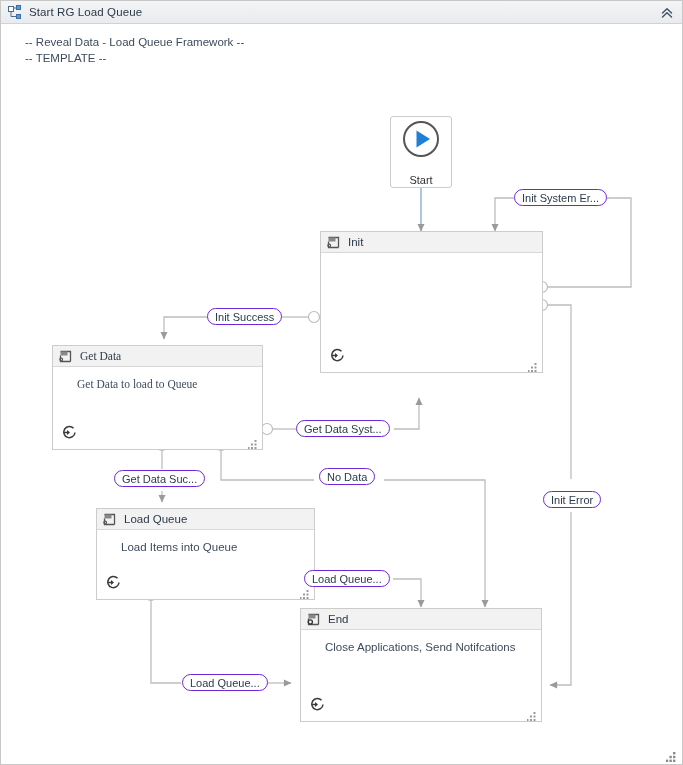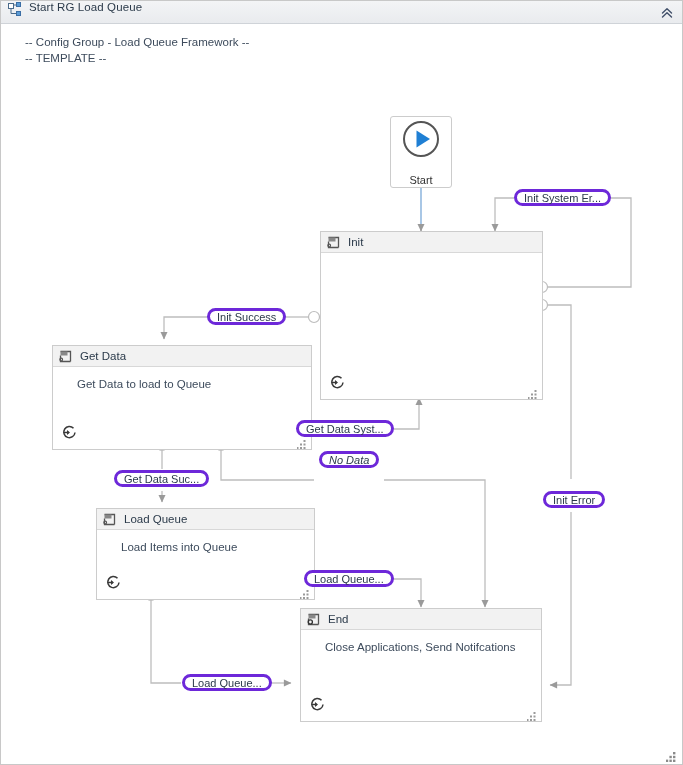--- a/index.html
+++ b/index.html
@@ -25,20 +25,21 @@
   
   .titlebar {
     position: absolute;
     left: 0; top: 0;
     width: 681px;
     height: 23px;
     background: linear-gradient(to bottom, #f3f4f6 0%, #e9ebee 100%);
     border-bottom: 1px solid #cfd3d8;
     box-sizing: border-box;
     display: flex;
+    align-items: center;
   }
   .title-icon {
     width: 16px; height: 16px;
     margin-left: 6px; margin-right: 6px;
     flex: 0 0 auto;
   }
   .title-text {
     font-size: 11.5px;
     color: #2b3a4a;
     letter-spacing: 0.1px;
@@ -144,21 +145,21 @@
     position: absolute;
     right: 6px; bottom: 6px;
     width: 10px; height: 10px;
   }
 
   
   .wire-label {
     position: absolute;
     height: 17px;
     background: #ffffff;
-    border: 3px solid #6d28d9;
+    border: 1px solid #6d28d9;
     border-radius: 9px;
     box-sizing: border-box;
     display: flex;
     align-items: center;
     justify-content: center;
     padding: 0 7px;
     font-size: 11px;
     color: #2b3a4a;
     white-space: nowrap;
     cursor: pointer;
@@ -185,21 +186,21 @@
     <span class="collapse-btn">
       <svg width="14" height="14" viewBox="0 0 14 14">
         <path d="M2.5 7 L7 2.8 L11.5 7" fill="none" stroke="#42506a" stroke-width="1.4" stroke-linecap="round" stroke-linejoin="round"></path>
         <path d="M2.5 11 L7 6.8 L11.5 11" fill="none" stroke="#42506a" stroke-width="1.4" stroke-linecap="round" stroke-linejoin="round"></path>
       </svg>
     </span>
   </div>
 
   <div class="canvas">
 
-    <div class="annotation">-- Config Group - Load Queue Framework --
+    <div class="annotation">-- Reveal Data - Load Queue Framework --
 -- TEMPLATE --</div>
 
     <svg class="wires" viewBox="0 0 681 740">
       <defs>
         <marker id="arrow" markerWidth="9" markerHeight="9" refX="7.6" refY="4.5" orient="auto" markerUnits="userSpaceOnUse">
           <path d="M0.5,1 L8,4.5 L0.5,8 z" fill="#9a9a9a"></path>
         </marker>
       </defs>
       <g fill="none" stroke="#bdbdbd" stroke-width="1.3">
 
@@ -247,21 +248,21 @@
     <div class="start-node" style="left:389px; top:92px;">
       <span>
         <svg width="40" height="40" viewBox="0 0 40 40">
           <circle cx="20" cy="20" r="17" fill="#ffffff" stroke="#555555" stroke-width="2"></circle>
           <path d="M15.5,11.5 L29,20 L15.5,28.5 z" fill="#1f7fd4"></path>
         </svg>
       </span>
       <span class="start-label">Start</span>
     </div>
 
-    <div class="node" style="left:319px; top:207px; width:223px; height:169px;">
+    <div class="node" style="left:319px; top:207px; width:223px; height:142px;">
       <div class="node-header">
         <span class="node-header-icon">
           <svg width="15" height="15" viewBox="0 0 15 15">
             <path d="M2.5,2.5 L12.5,2.5 L12.5,12.5" fill="none" stroke="#555555" stroke-width="1.3"></path>
             <rect x="2.5" y="2.5" width="7" height="4" fill="#888888"></rect>
             <path d="M2.5,6.5 L2.5,12.5 L12.5,12.5" fill="none" stroke="#555555" stroke-width="1.3"></path>
             <circle cx="3.2" cy="10.5" r="1.4" fill="none" stroke="#555555" stroke-width="1.1"></circle>
           </svg>
         </span>
         <span class="node-title">Init</span>
@@ -280,21 +281,21 @@
             <rect x="6.5" y="3.5" width="2" height="2"></rect>
               <rect x="3" y="3.5" width="2" height="2"></rect>
             <rect x="6.5" y="7" width="2" height="2"></rect>
               <rect x="3" y="7" width="2" height="2"></rect>
               <rect x="-0.5" y="7" width="2" height="2"></rect>
           </g>
         </svg>
       </span>
     </div>
 
-    <div class="node" style="left:51px; top:321px; width:260px; height:105px;">
+    <div class="node" style="left:51px; top:321px; width:211px; height:105px;font-family:Liberation Serif, serif;">
       <div class="node-header">
         <span class="node-header-icon">
           <svg width="15" height="15" viewBox="0 0 15 15">
             <path d="M2.5,2.5 L12.5,2.5 L12.5,12.5" fill="none" stroke="#555555" stroke-width="1.3"></path>
             <rect x="2.5" y="2.5" width="7" height="4" fill="#888888"></rect>
             <path d="M2.5,6.5 L2.5,12.5 L12.5,12.5" fill="none" stroke="#555555" stroke-width="1.3"></path>
             <circle cx="3.2" cy="10.5" r="1.4" fill="none" stroke="#555555" stroke-width="1.1"></circle>
           </svg>
         </span>
         <span class="node-title">Get Data</span>
@@ -390,21 +391,21 @@
     </div>
 
     <div class="wire-label" style="left:513px; top:165px;">Init System Er...</div>
 
     <div class="wire-label" style="left:206px; top:284px;">Init Success</div>
 
     <div class="wire-label" style="left:295px; top:396px;">Get Data Syst...</div>
 
     <div class="wire-label" style="left:113px; top:446px;">Get Data Suc...</div>
 
-    <div class="wire-label" style="left:318px; top:427px;font-style:italic;">No Data</div>
+    <div class="wire-label" style="left:318px; top:444px;">No Data</div>
 
     <div class="wire-label" style="left:542px; top:467px;">Init Error</div>
 
     <div class="wire-label" style="left:303px; top:546px;">Load Queue...</div>
 
     <div class="wire-label" style="left:181px; top:650px;">Load Queue...</div>
 
     <span class="canvas-grip">
       <svg width="10" height="10" viewBox="0 0 10 10">
         <g fill="#8a8a8a">

